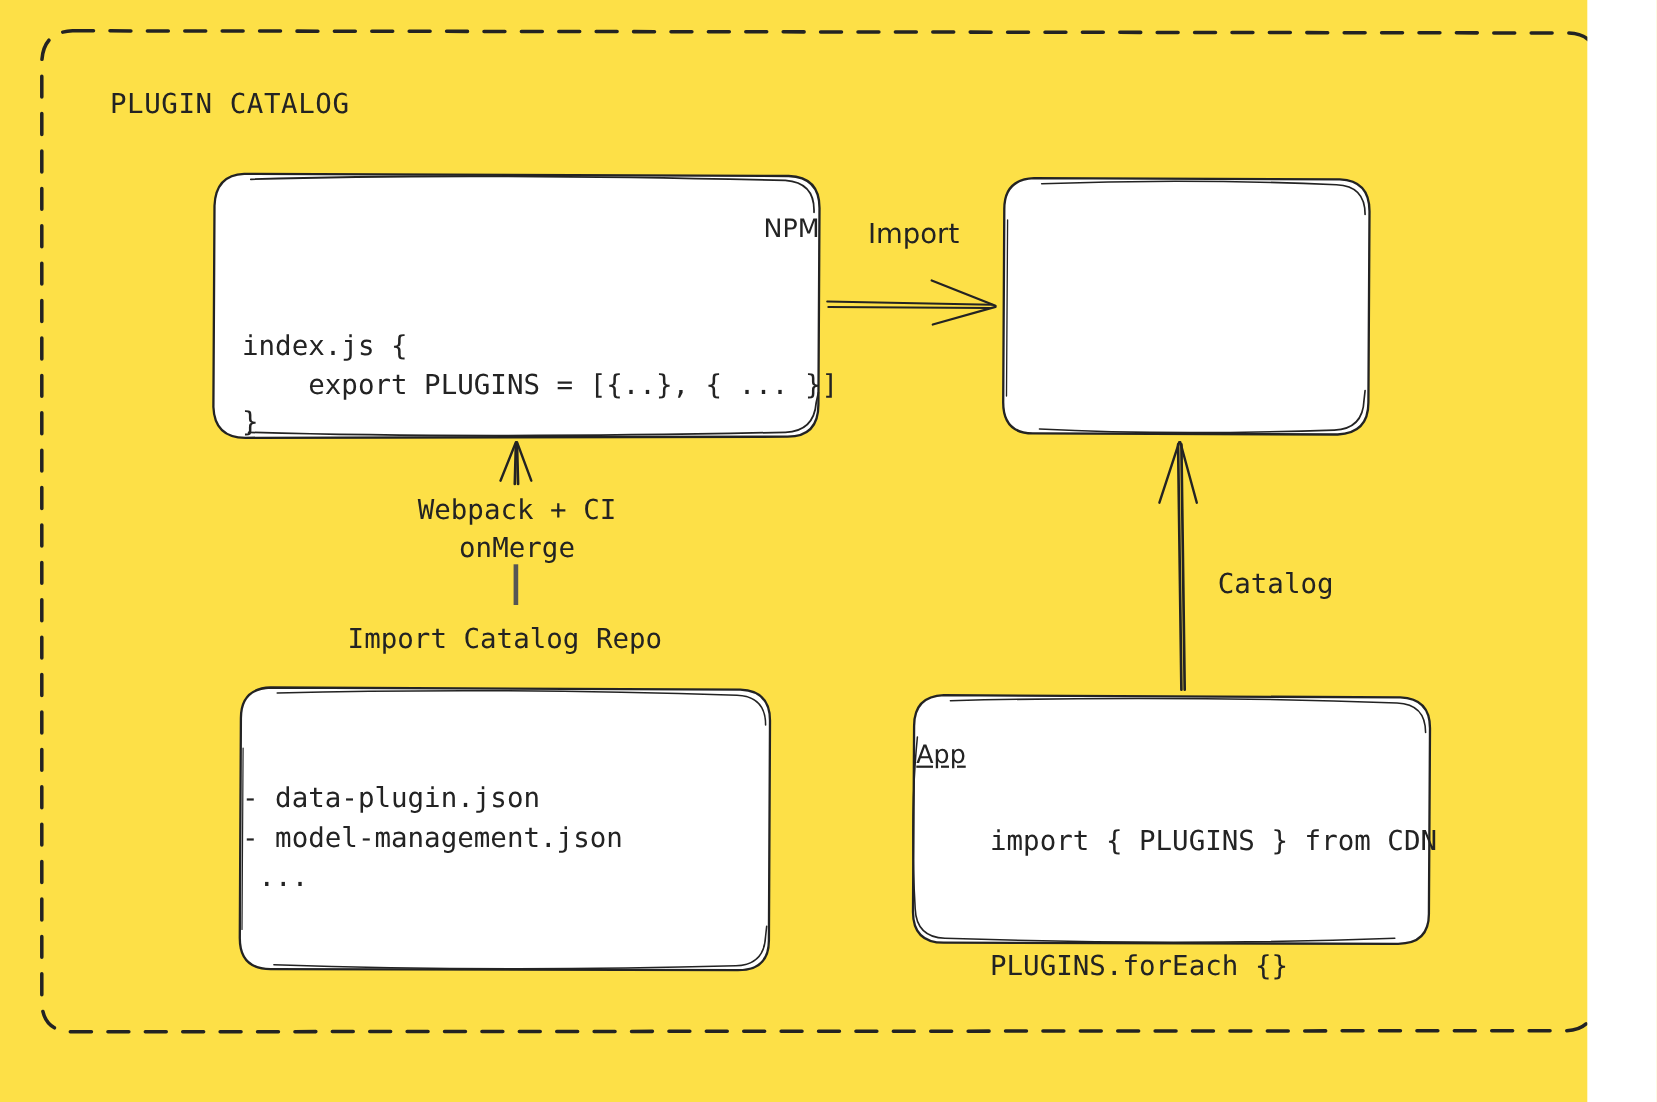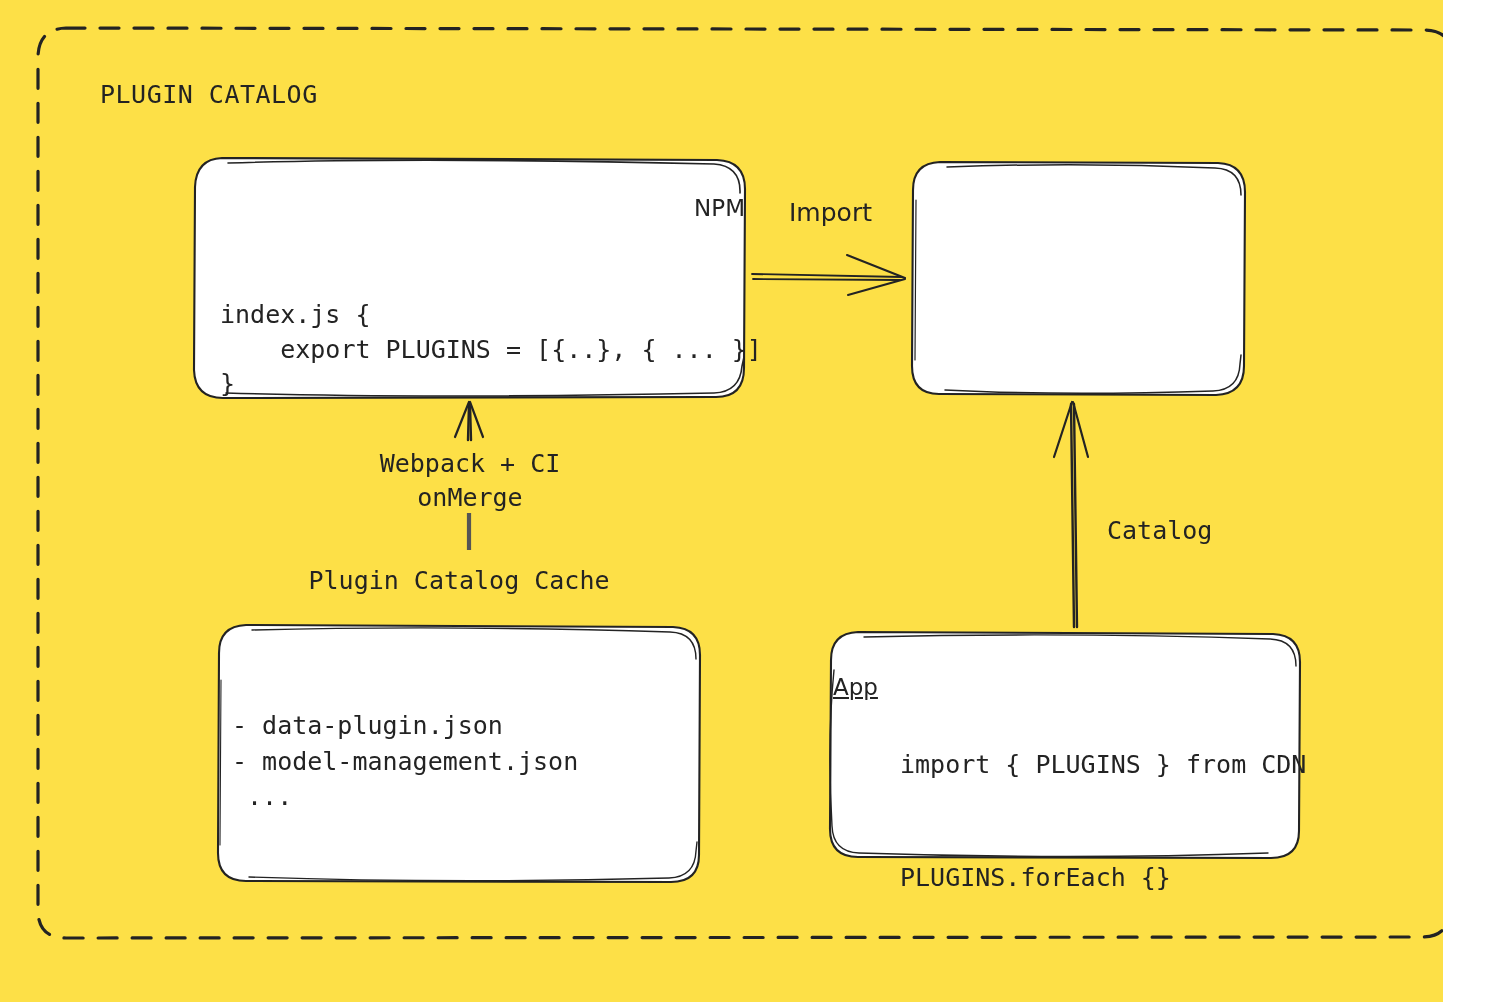--- a/index.html
+++ b/index.html
@@ -93,21 +93,21 @@
     font-size: 25px;
   }
   #import-label {
     left: 1107px;
     top: 518px;
     font-size: 25px;
   }
 
   
   #repo-lines {
-    left: 232px;
+    left: 220px;
     top: 708px;
     font-size: 25px;
     line-height: 1.42;
   }
 
   
   #app-title {
     left: 833px;
     top: 676px;
     font-size: 23px;
@@ -188,21 +188,21 @@
   <div class="txt mono" id="npm-code">index.js {
     export PLUGINS = [{..}, { ... }]
 }</div>
 
 
   <div class="txt sans" id="cache-label">Import</div>
 
   <div class="txt mono" id="webpack-label">Webpack + CI
 onMerge</div>
 
-  <div class="txt mono" id="repo-label">Plugin Catalog Cache</div>
+  <div class="txt mono" id="repo-label">Import Catalog Repo</div>
 
   <div class="txt mono" id="repo-lines">- data-plugin.json
 - model-management.json
  ...</div>
 
   <div class="txt mono" id="import-label">Catalog</div>
 
   <div class="txt sans" id="app-title">App</div>
 
   <div class="txt mono" id="app-code">import { PLUGINS } from CDN

